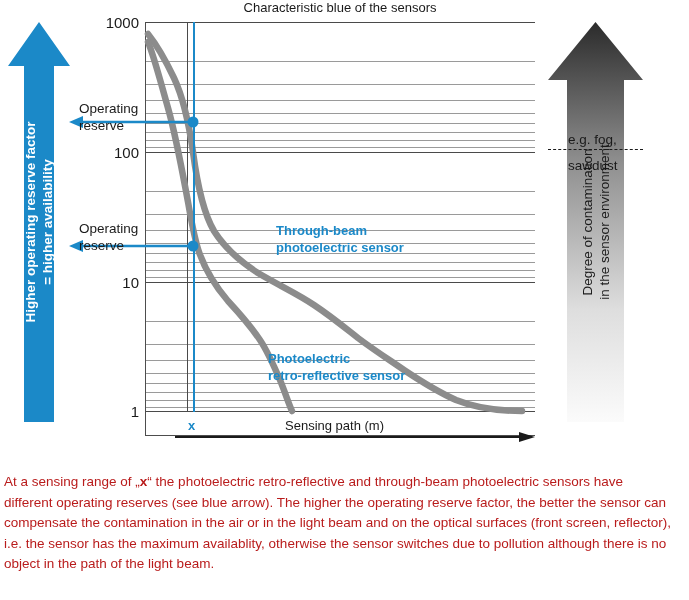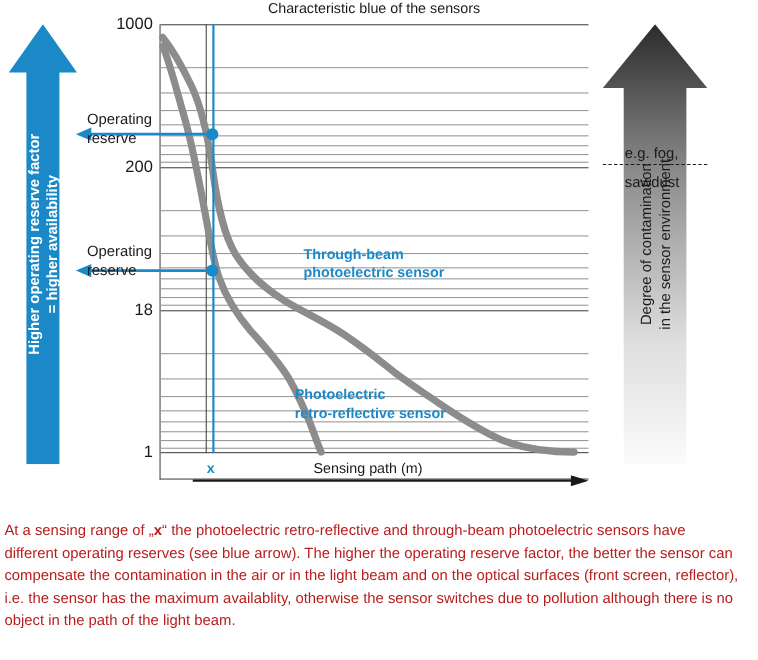--- a/index.html
+++ b/index.html
@@ -266,22 +266,22 @@
       <div class="gl" style="top:338px"></div>
       <div class="gl" style="top:351px"></div>
       <div class="gl" style="top:361px"></div>
       <div class="gl" style="top:370px"></div>
       <div class="gl" style="top:378px"></div>
       <div class="gl" style="top:385px"></div>
       <div class="gl major" style="top:389px"></div>
     </div>
 
     <div class="ytick" style="top:0px">1000</div>
-    <div class="ytick" style="top:130px">200</div>
-    <div class="ytick" style="top:260px">18</div>
+    <div class="ytick" style="top:130px">100</div>
+    <div class="ytick" style="top:260px">10</div>
     <div class="ytick" style="top:389px">1</div>
 
     <div style="position:absolute;left:41px;top:0;width:1px;height:390px;background:#4a4a4a"></div>
 
     <svg id="curves" viewBox="0 0 390 390" preserveAspectRatio="none">
 
       <path d="M 2,12 C 10,22 18,35 28,56 C 36,73 42,95 47,130 C 52,168 58,192 68,209
                C 80,228 95,240 112,251 C 134,264 152,272 168,283 C 186,295 198,305 212,316
                C 228,328 242,337 258,348 C 276,360 292,370 310,378 C 330,386 350,389 376,389" fill="none" stroke="#8c8c8c" stroke-width="6.5" stroke-linecap="round" stroke-linejoin="round"></path>
 

